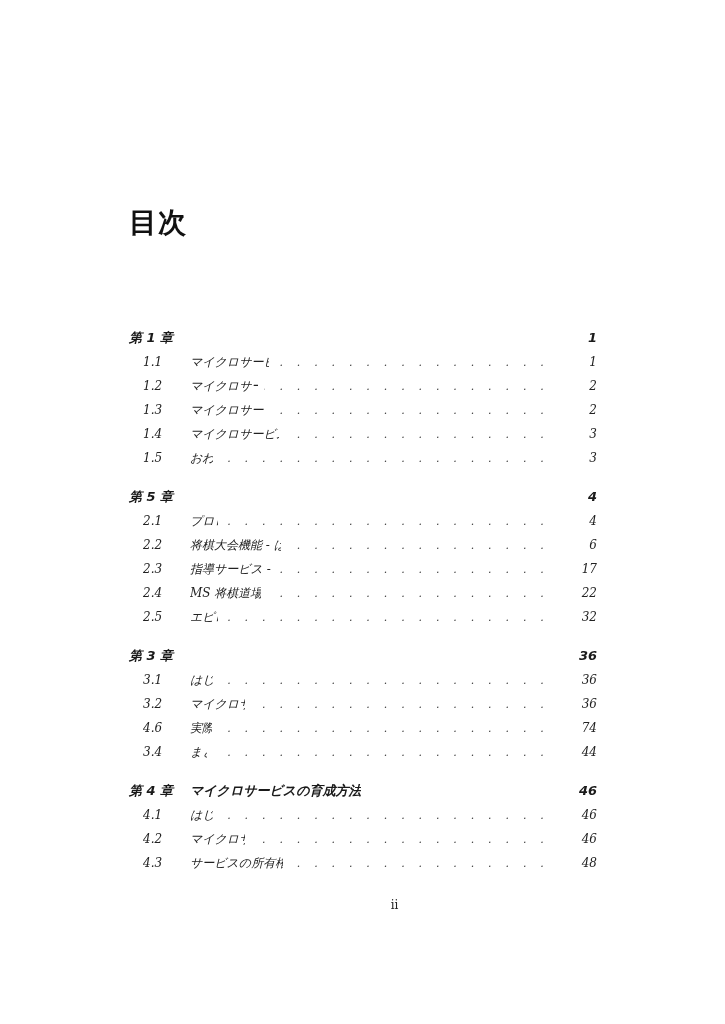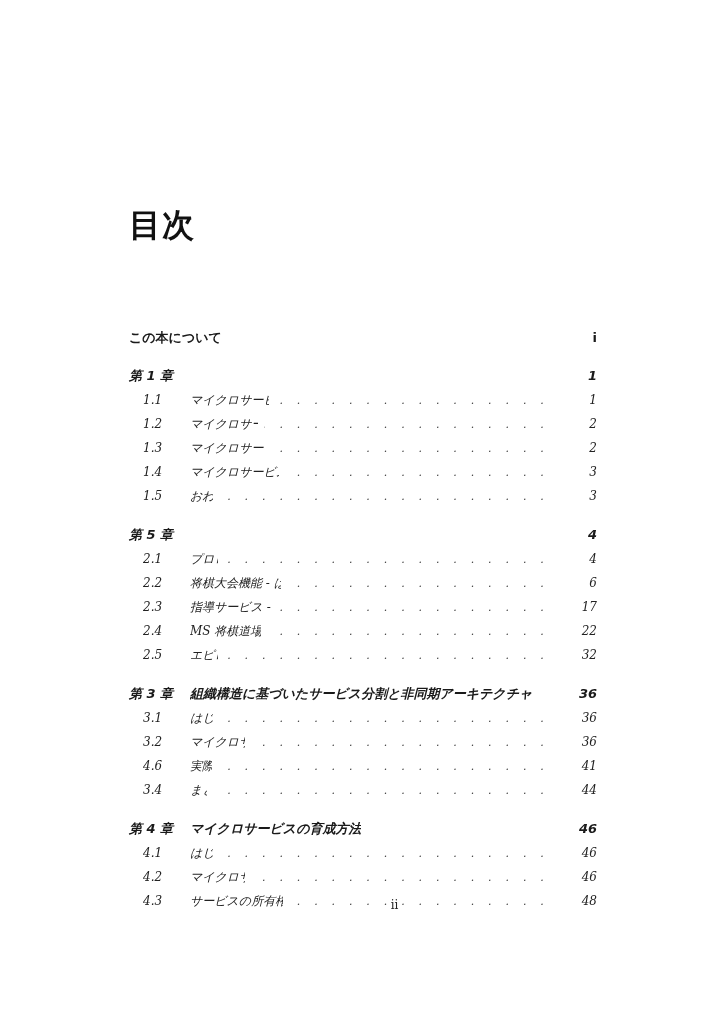--- a/index.html
+++ b/index.html
@@ -14,21 +14,21 @@
     overflow: hidden;
     color: #1a1a1a;
     font-family: "DejaVu Serif", "Liberation Serif", serif;
   }
   .page-title {
     position: absolute;
     left: 129px;
     top: 204px;
     font-family: "DejaVu Sans", "Liberation Sans", sans-serif;
     font-weight: bold;
-    font-size: 32px;
+    font-size: 28px;
     letter-spacing: 1px;
     color: #111;
   }
   .toc {
     position: absolute;
     left: 129px;
     top: 326px;
     width: 468px;
   }
   .row {
@@ -103,25 +103,20 @@
     padding-left: 32px;
   }
 </style>
 </head>
 <body>
 
 <div class="page-title">目次</div>
 
 <div class="toc">
 
-  <div class="row front">
-    <span class="title">この本について</span>
-    <span class="filler"></span>
-    <span class="page">i</span>
-  </div>
 
   <div class="chapter-block">
     <div class="row chapter">
       <span class="num">第 1 章</span>
       <span class="filler"></span>
       <span class="page">1</span>
     </div>
     <div class="row section">
       <span class="num">1.1</span>
       <span class="title">マイクロサービスどこから来たの？？</span>
@@ -188,41 +183,40 @@
       <span class="num">2.5</span>
       <span class="title">エピローグ</span>
       <span class="leader">. . . . . . . . . . . . . . . . . . . . . . . . . . . . . . . . . . . . . . . . . .</span>
       <span class="page">32</span>
     </div>
   </div>
 
   <div class="chapter-block">
     <div class="row chapter">
       <span class="num">第 3 章</span>
-      <span class="title">組織構造に基づいたサービス分割と非同期アーキテクチャ</span>
       <span class="filler"></span>
       <span class="page">36</span>
     </div>
     <div class="row section">
       <span class="num">3.1</span>
       <span class="title">はじめに</span>
       <span class="leader">. . . . . . . . . . . . . . . . . . . . . . . . . . . . . . . . . . . . . . . . . .</span>
       <span class="page">36</span>
     </div>
     <div class="row section">
       <span class="num">3.2</span>
       <span class="title">マイクロサービスの境界</span>
       <span class="leader">. . . . . . . . . . . . . . . . . . . . . . . . . . . . . . . . . . . . . . . . . .</span>
       <span class="page">36</span>
     </div>
     <div class="row section">
       <span class="num">4.6</span>
       <span class="title">実際の例</span>
       <span class="leader">. . . . . . . . . . . . . . . . . . . . . . . . . . . . . . . . . . . . . . . . . .</span>
-      <span class="page">41</span>
+      <span class="page">74</span>
     </div>
     <div class="row section">
       <span class="num">3.4</span>
       <span class="title">まとめ</span>
       <span class="leader">. . . . . . . . . . . . . . . . . . . . . . . . . . . . . . . . . . . . . . . . . .</span>
       <span class="page">44</span>
     </div>
   </div>
 
   <div class="chapter-block">

